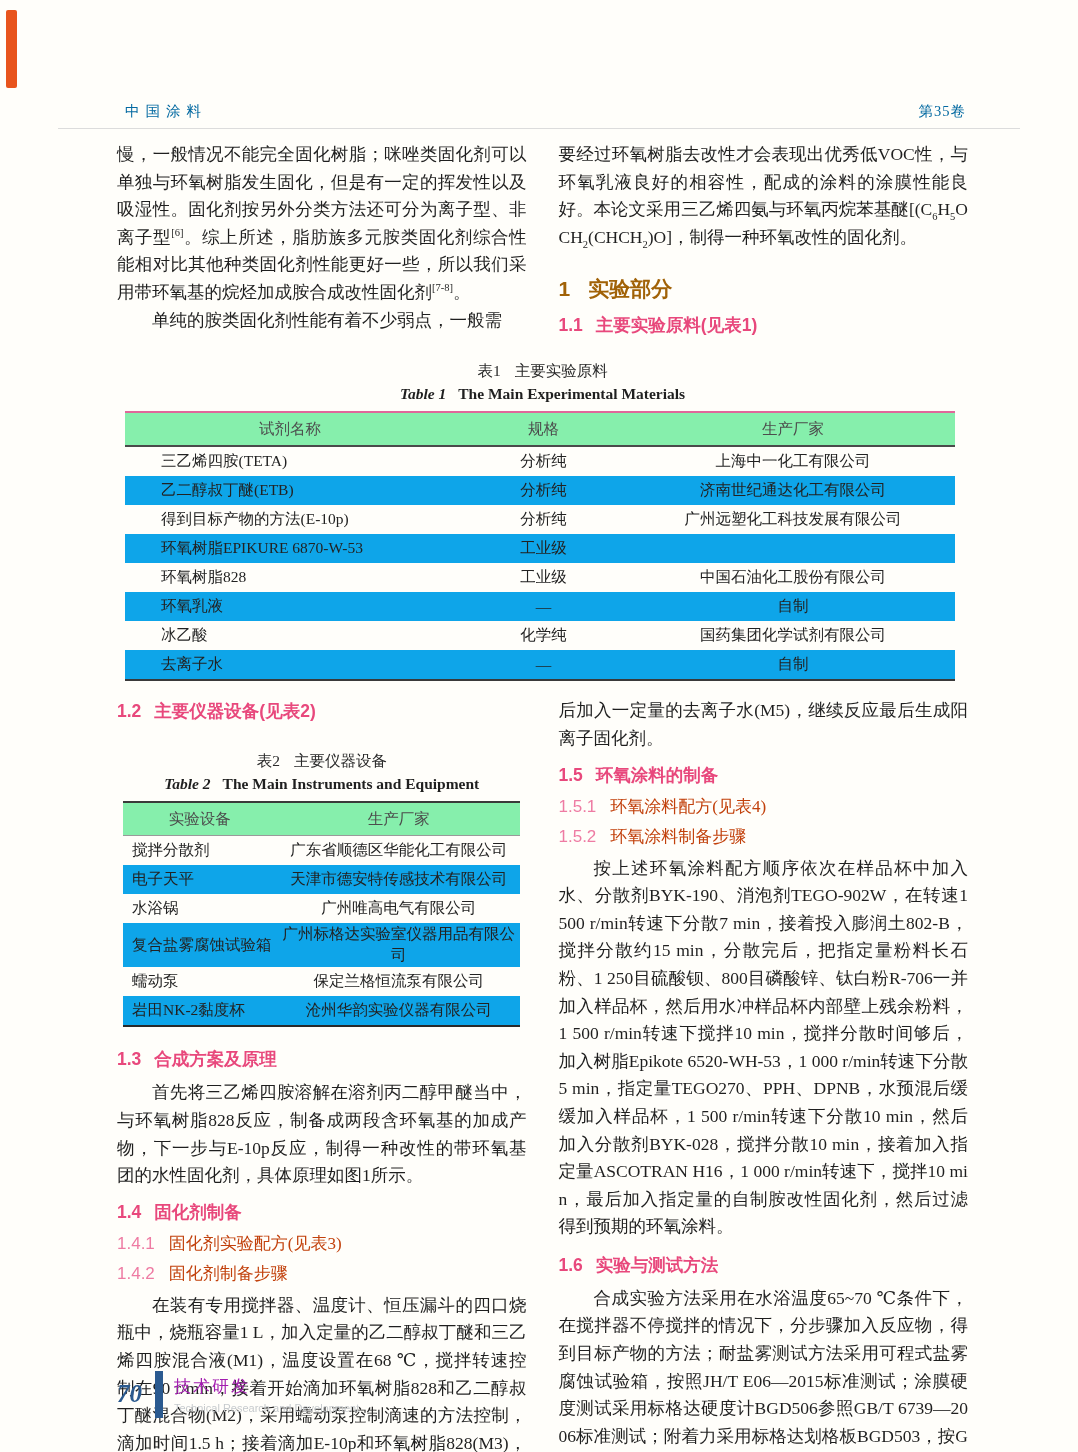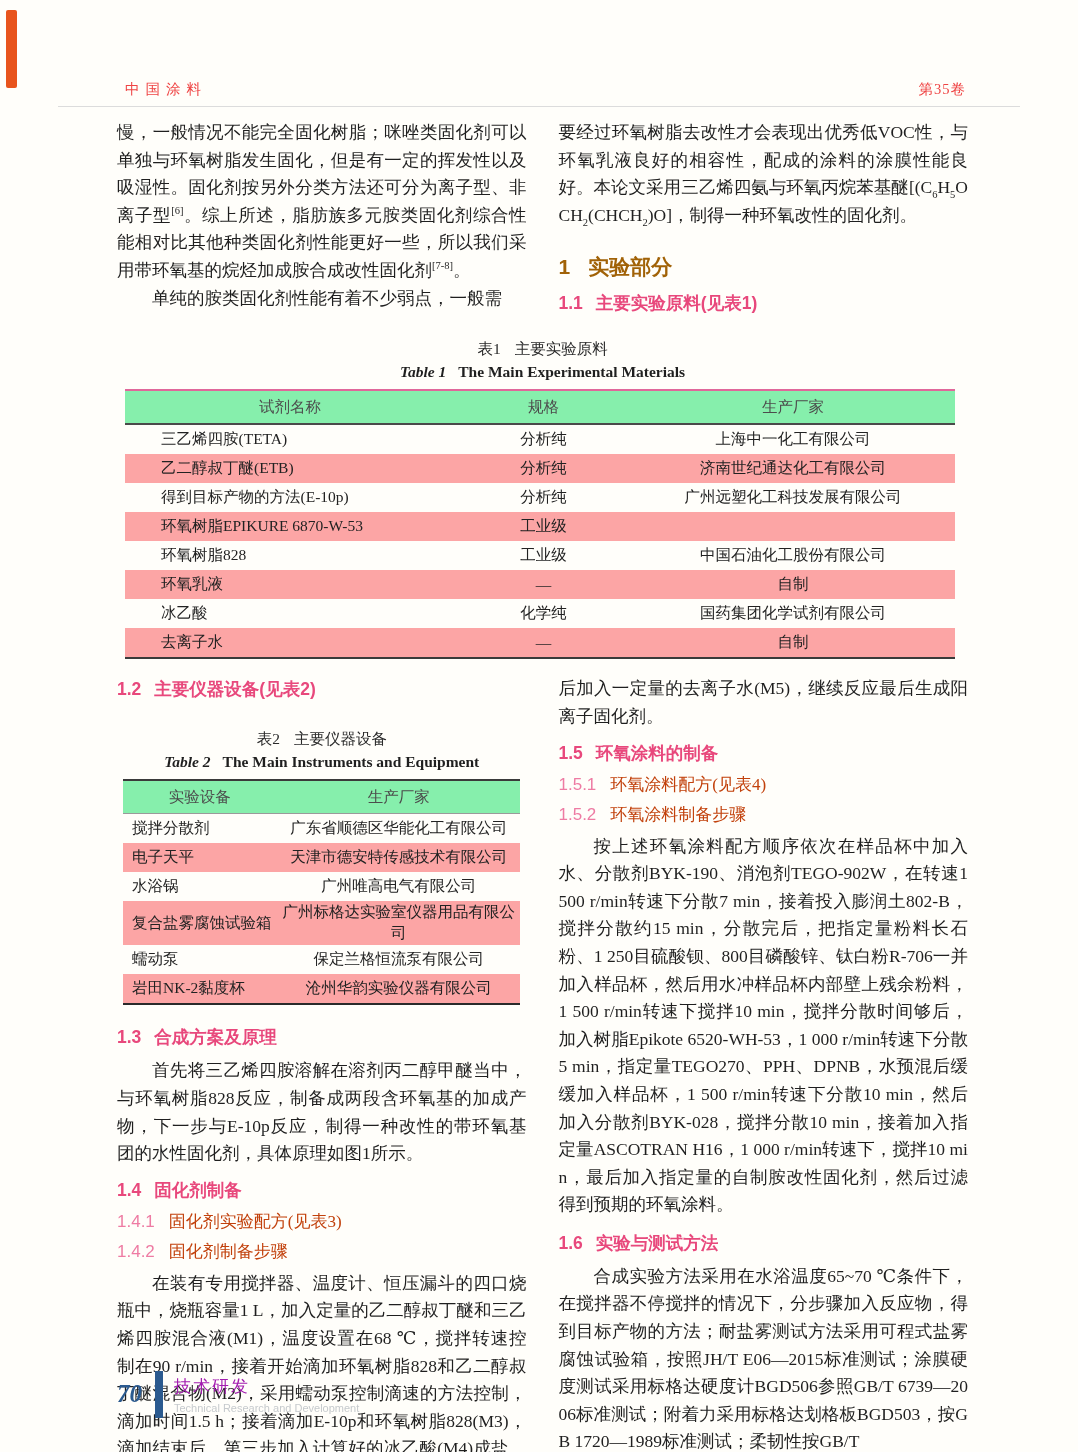--- a/index.html
+++ b/index.html
@@ -7,22 +7,22 @@
     position:relative; width:1078px; height:1452px; margin:0 auto;
     background:#fffefa; overflow:hidden;
     font-family:"Liberation Serif","DejaVu Serif",serif; color:#1f1f1f;
   }
   
   .marker{position:absolute; left:6px; top:10px; width:11px; height:78px; background:#e8541c; border-radius:2px;}
 
   
   .running-head{
     display:flex; justify-content:space-between; align-items:flex-end;
-    margin:0 58px; padding:80px 2px 7px 2px; border-bottom:1.5px solid #dcdcdc;
-    color:#ef4444; font-size:14.5px;
+    margin:0 58px; padding:102px 2px 7px 2px; border-bottom:1.5px solid #dcdcdc;
+    color:#0369a1; font-size:14.5px;
   }
   .running-head .journal{margin-left:65px; letter-spacing:6px;}
   .running-head .volume{margin-right:52px; letter-spacing:1px;}
 
   
   .cols{display:flex; gap:32px; margin:12px 110px 0 117px;}
   .col{width:418px;}
 
   p.body{font-size:17.5px; line-height:27.6px; text-align:justify; margin:0; word-break:break-all;}
   p.indent{text-indent:2em;}
@@ -44,21 +44,21 @@
   .caption{text-align:center; margin-top:16px;}
   .cap-cn{font-size:15.5px; color:#2a2a2a;}
   .cap-cn .cap-label{margin-right:14px;}
   .cap-en{font-size:15.5px; font-weight:bold; margin-top:3px;}
   .cap-en .cap-label{margin-right:12px;font-style:italic;}
 
   
   table{border-collapse:collapse; table-layout:fixed; font-size:15.5px; color:#222;}
   th{background:#86efac; color:#4c4c4c; font-weight:normal; height:30px;}
   td{height:27px; padding:1px 4px;}
-  tbody tr.alt td{background:#fca5a5;}
+  tbody tr.alt td{background:#0ea5e9;}
 
   .t1{width:830px; margin:8px 0 0 8px; border-top:2px solid #e0679a; border-bottom:2px solid #3a3a3a;}
   .t1 thead th{border-bottom:2px solid #4a4a4a;}
   .t1 .c1{width:40%; text-align:left; padding-left:36px;}
   .t1 .c2{width:21%; text-align:center;}
   .t1 .c3{width:39%; text-align:center;}
   .t1 th.c1{text-align:center; padding-left:0;}
 
   .t2{width:397px; margin:8px 0 0 6px; border-top:2px solid #3a3a3a; border-bottom:2.5px solid #2a2a2a;}
   .t2 thead th{border-bottom:1px solid #9a9a9a;}

